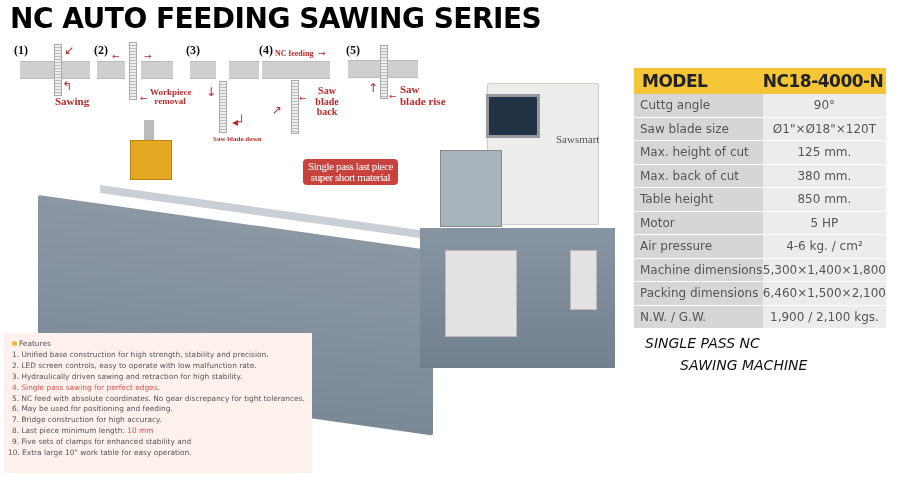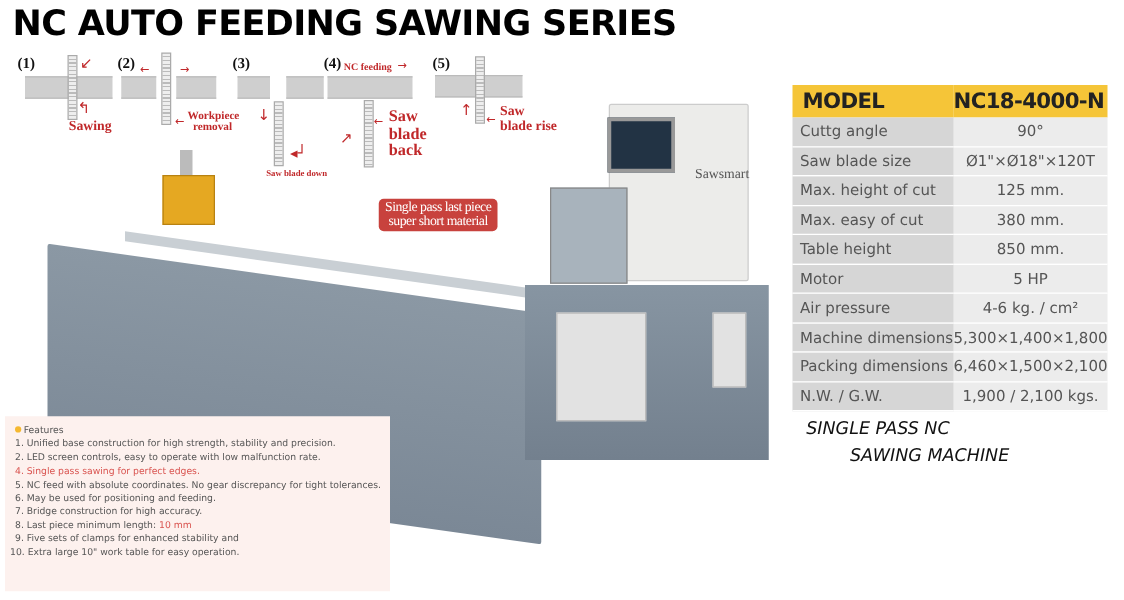--- a/index.html
+++ b/index.html
@@ -71,21 +71,21 @@
   <span class="dlabel" style="left:213px;top:136px;font-size:7px;">Saw blade down</span>
 
   <span class="step-num" style="left:259px;top:43px;">(4)</span>
   <div class="bar" style="left:229px;top:61px;width:30px;"></div>
   <div class="bar" style="left:262px;top:61px;width:68px;"></div>
   <span class="dlabel" style="left:275px;top:50px;font-size:8px;">NC feeding</span>
   <span class="arrow" style="left:318px;top:49px;font-size:9px;">→</span>
   <div class="blade" style="left:291px;top:80px;height:52px;"></div>
   <span class="arrow" style="left:272px;top:104px;">↗</span>
   <span class="arrow" style="left:299px;top:94px;font-size:9px;">←</span>
-  <span class="dlabel" style="left:311px;top:86px;font-size:13px;width:32px;">Saw blade back</span>
+  <span class="dlabel" style="left:311px;top:86px;font-size:10px;width:32px;text-align:center;">Saw blade back</span>
 
   <span class="step-num" style="left:346px;top:43px;">(5)</span>
   <div class="bar" style="left:348px;top:60px;width:70px;"></div>
   <div class="blade" style="left:380px;top:45px;height:52px;"></div>
   <span class="arrow" style="left:368px;top:82px;">↑</span>
   <span class="arrow" style="left:389px;top:92px;font-size:9px;">←</span>
   <span class="dlabel" style="left:400px;top:84px;font-size:11px;width:46px;">Saw blade rise</span>
 </div>
 
 <div>
@@ -118,21 +118,21 @@
       </tr>
   <tr>
         <td class="k">Saw blade size</td>
         <td class="v">Ø1"×Ø18"×120T</td>
       </tr>
   <tr>
         <td class="k">Max. height of cut</td>
         <td class="v">125 mm.</td>
       </tr>
   <tr>
-        <td class="k">Max. easy of cut</td>
+        <td class="k">Max. back of cut</td>
         <td class="v">380 mm.</td>
       </tr>
   <tr>
         <td class="k">Table height</td>
         <td class="v">850 mm.</td>
       </tr>
   <tr>
         <td class="k">Motor</td>
         <td class="v">5 HP</td>
       </tr>
@@ -156,20 +156,21 @@
   </table>
 
 <div class="caption" style="left:645px;top:335px;">SINGLE PASS NC</div>
 <div class="caption" style="left:680px;top:357px;">SAWING MACHINE</div>
 
 <div class="features">
   <div class="hd"><span class="dot"></span><span>Features</span></div>
   <ol>
     <li>1. Unified base construction for high strength, stability and precision.</li>
     <li>2. LED screen controls, easy to operate with low malfunction rate.</li>
+    <li>3. Hydraulically driven sawing and retraction for high stability.</li>
     <li class="red">4. Single pass sawing for perfect edges.</li>
     <li>5. NC feed with absolute coordinates. No gear discrepancy for tight tolerances.</li>
     <li>6. May be used for positioning and feeding.</li>
     <li>7. Bridge construction for high accuracy.</li>
     <li><span>8. Last piece minimum length: </span><span class="red">10 mm</span></li>
     <li>9. Five sets of clamps for enhanced stability and</li>
     <li style="margin-left:-4px;">10. Extra large 10" work table for easy operation.</li>
   </ol>
 </div>
 

